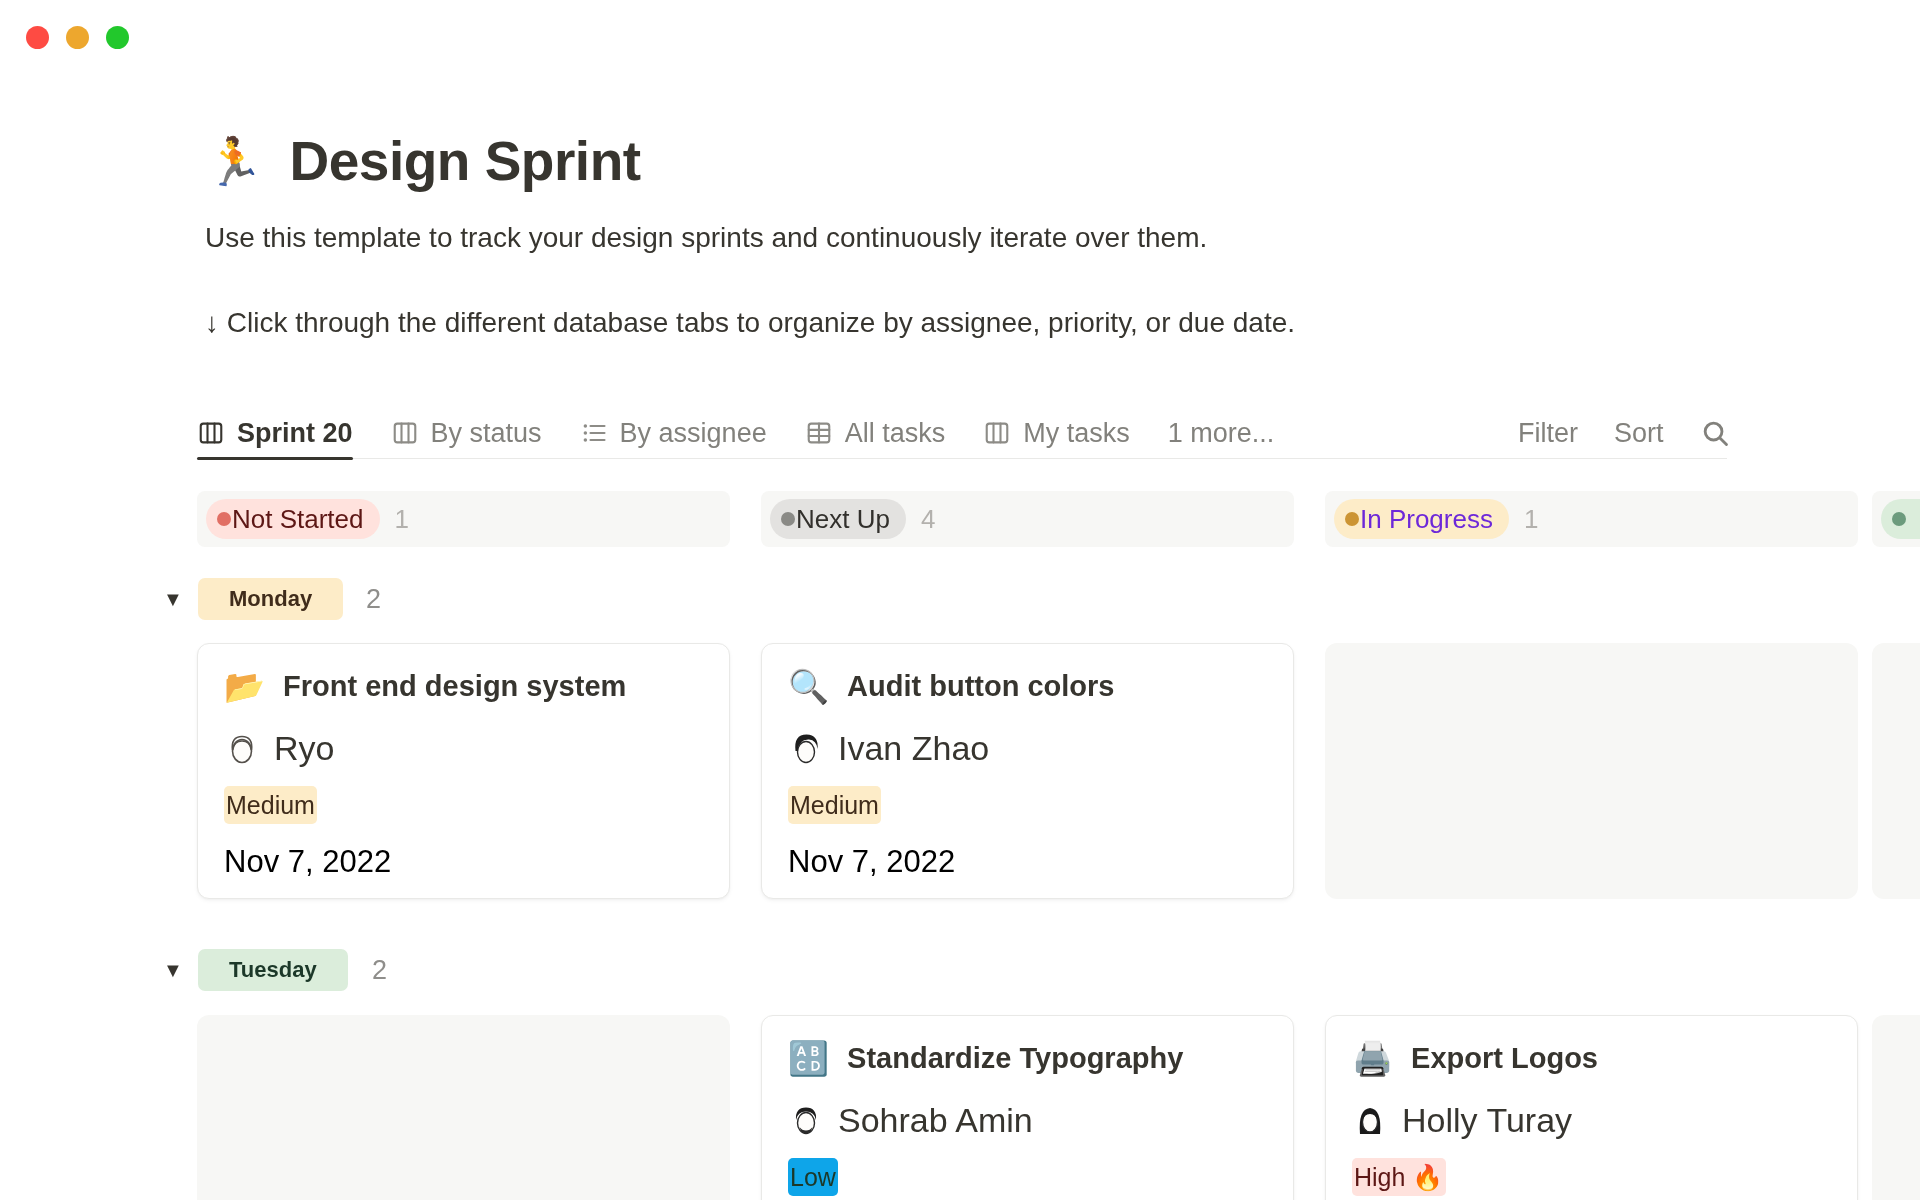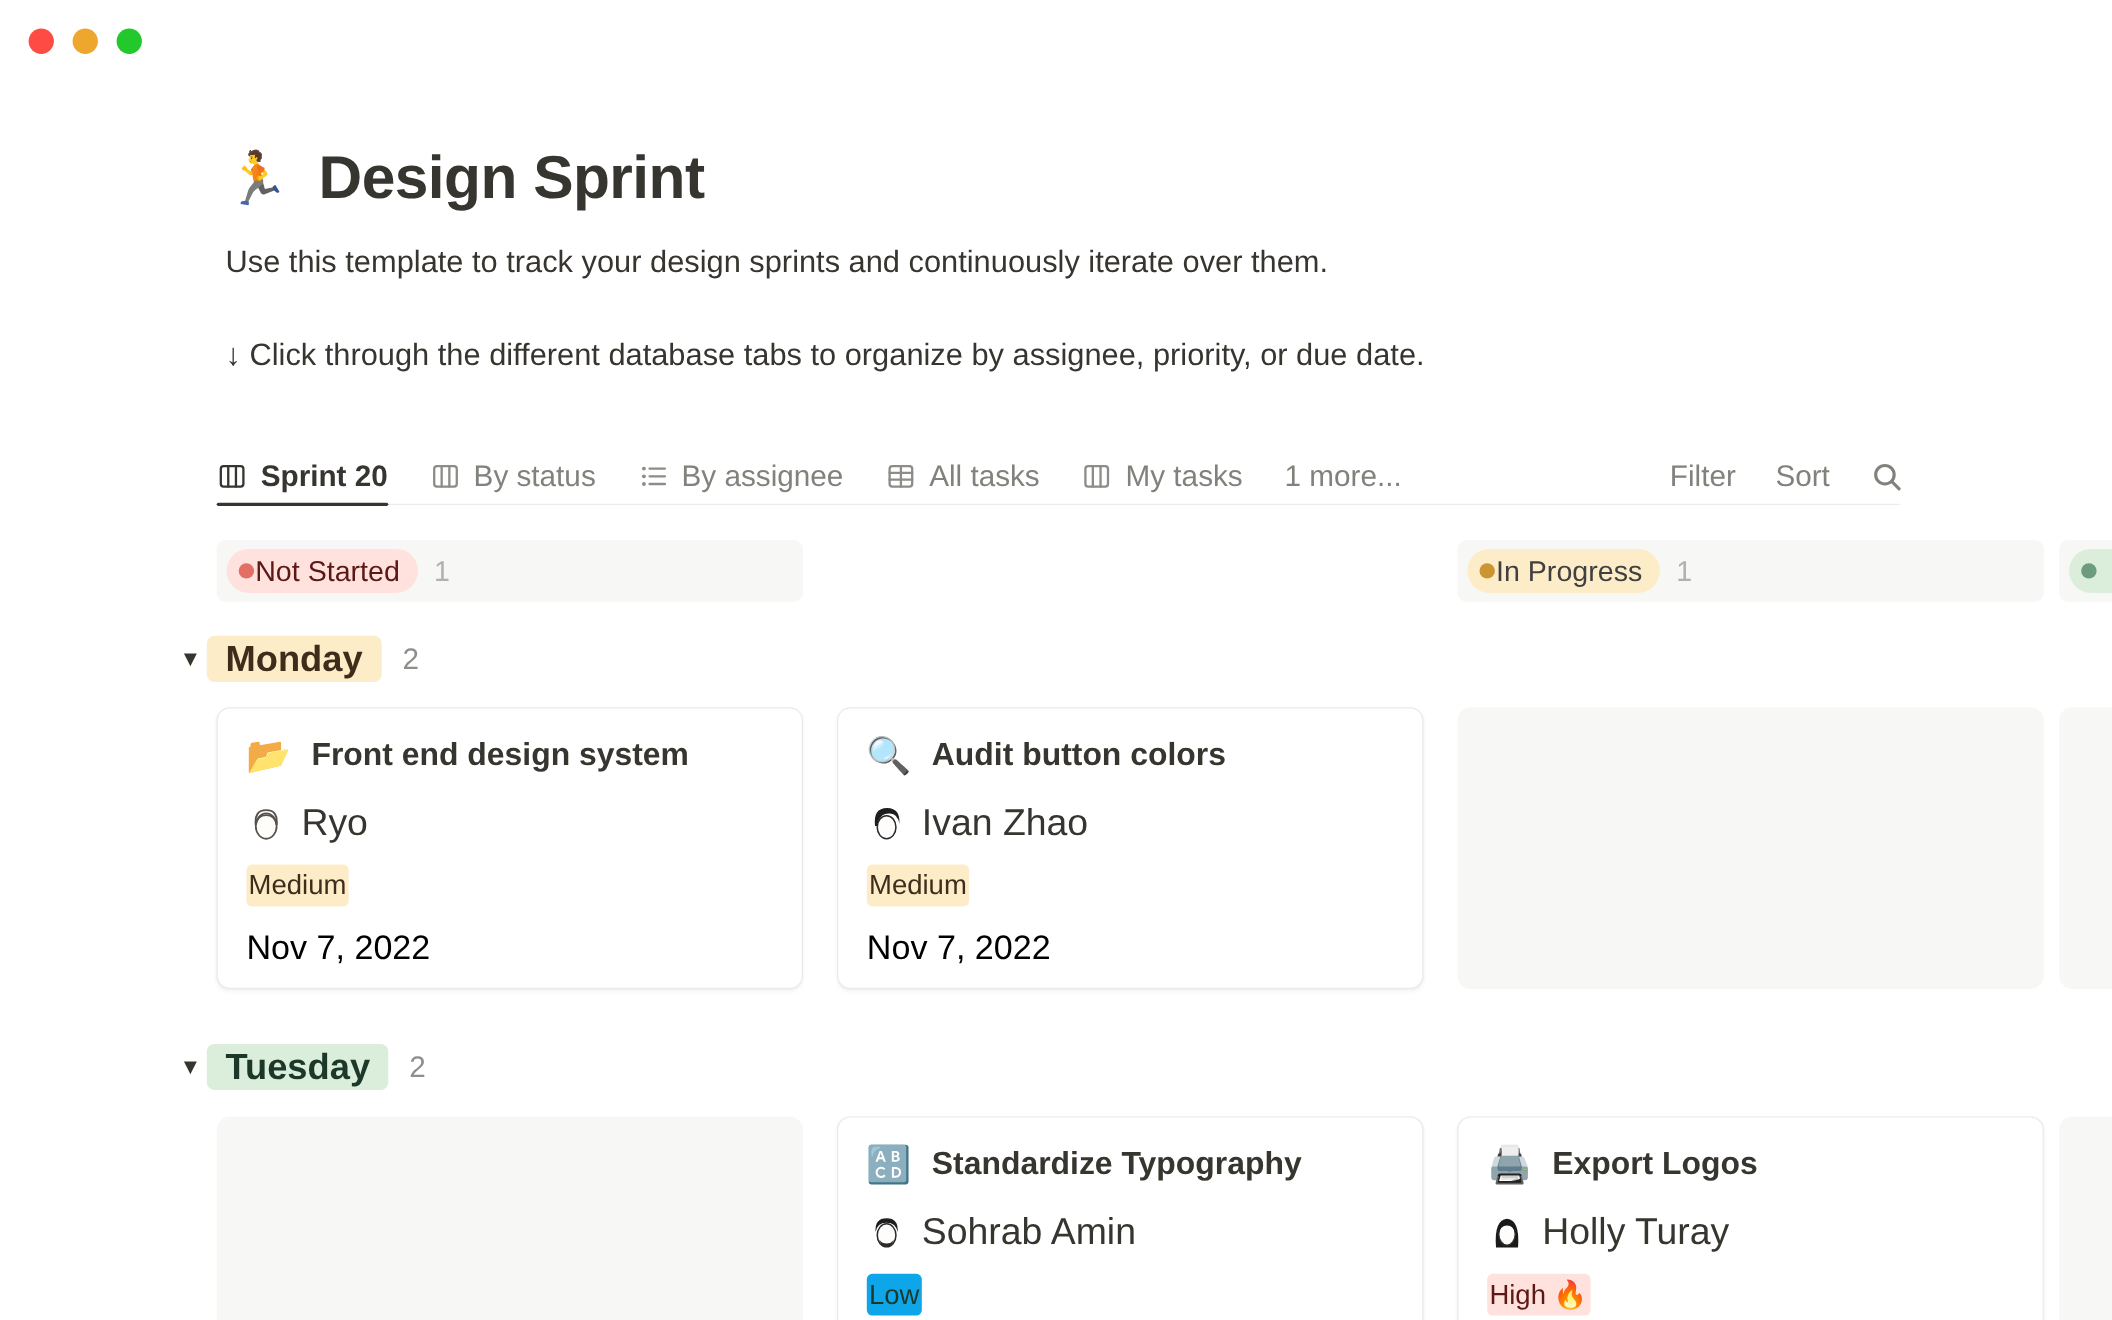--- a/index.html
+++ b/index.html
@@ -36,22 +36,22 @@
   .board{position:absolute;top:491px;left:0;width:1920px;height:709px}
   .colhead{position:absolute;top:0;height:56px;width:533px;background:#F7F7F5;border-radius:8px;
        display:flex;align-items:center;padding-left:9px;box-sizing:border-box}
   .status-pill{display:inline-flex;align-items:center;gap:1px;height:40px;border-radius:20px;
        padding:0 16px 0 11px;font-size:26px;font-weight:500;white-space:nowrap}
   .status-pill .dot{width:14px;height:14px;border-radius:50%;flex:0 0 auto}
   .colcount{margin-left:15px;font-size:26px;color:#B3B1AD}
   .colhead.partial .status-pill{min-width:140px}
   .group-row{position:absolute;left:0;height:44px;display:flex;align-items:center}
   .disclosure{position:absolute;left:158px;width:30px;text-align:center;font-size:20px;color:#37352F;cursor:pointer}
-  .group-pill{position:absolute;left:188px;height:42px;display:inline-flex;align-items:center;
-       padding:0 17px;border-radius:7px;font-size:33px;font-weight:700;white-space:nowrap}
+  .group-pill{position:absolute;left:198px;height:42px;display:inline-flex;align-items:center;
+       padding:0 31px;border-radius:7px;font-size:22px;font-weight:700;white-space:nowrap}
   .gcount{position:absolute;font-size:27px;font-weight:500;color:#8F8E8B}
   .card{position:absolute;width:533px;height:256px;background:#fff;border:1px solid #E9E9E7;border-radius:12px;
        box-sizing:border-box;padding:20px 26px;cursor:pointer;
        box-shadow:0 2px 4px rgba(15,15,15,.04),0 1px 2px rgba(15,15,15,.03)}
   .card-title-row{display:flex;align-items:center;gap:18px;height:44px;margin-bottom:20px}
   .card-emoji{font-size:33px;line-height:1}
   .card-title{font-size:29px;font-weight:600;color:#37352F;white-space:nowrap}
   .assignee-row{display:flex;align-items:center;gap:14px;height:40px;margin-bottom:18px}
   .avatar{width:36px;height:36px;border-radius:50%;overflow:hidden;flex:0 0 auto}
   .assignee-name{font-size:34px;color:#37352F}
@@ -141,22 +141,29 @@
 
 <div class="board">
 
   <div class="colhead" style="left:197px">
     <span class="status-pill" style="background: rgb(255, 226, 221); color: rgb(93, 23, 21);">
       <span class="dot" style="background: rgb(225, 111, 100);"></span>
       <span>Not Started</span>
     </span>
     <span class="colcount">1</span>
   </div>
+  <div class="colhead" style="left:761px">
+    <span class="status-pill" style="background: rgb(227, 226, 224); color: rgb(50, 48, 44);">
+      <span class="dot" style="background: rgb(138, 138, 134);"></span>
+      <span>Next Up</span>
+    </span>
+    <span class="colcount">4</span>
+  </div>
   <div class="colhead" style="left:1325px">
-    <span class="status-pill" style="background: rgb(253, 236, 200); color: #404040;">
+    <span class="status-pill" style="background: rgb(253, 236, 200); color: #6d28d9;">
       <span class="dot" style="background: rgb(204, 148, 51);"></span>
       <span>In Progress</span>
     </span>
     <span class="colcount">1</span>
   </div>
   <div class="colhead partial" style="left:1872px">
     <span class="status-pill" style="background: rgb(219, 237, 219); color: rgb(28, 56, 41);">
       <span class="dot" style="background: rgb(108, 155, 125);"></span>
       <span></span>
     </span>

